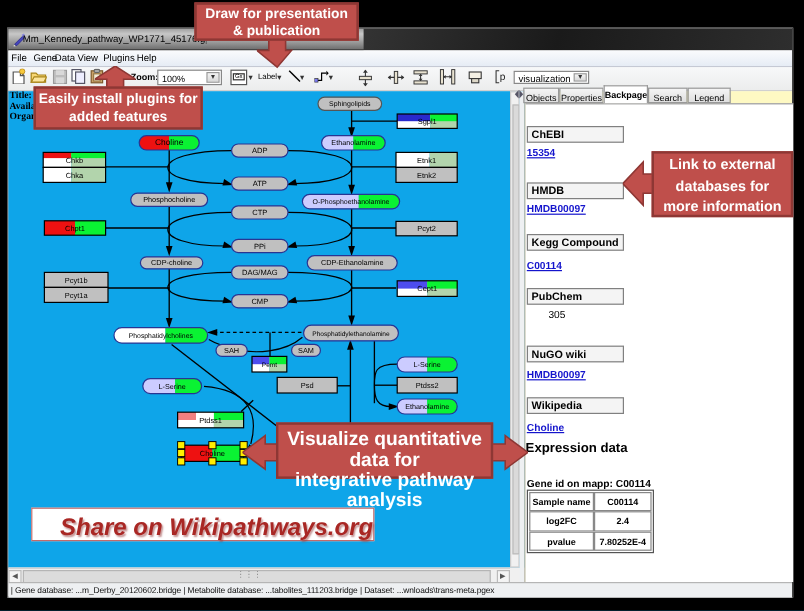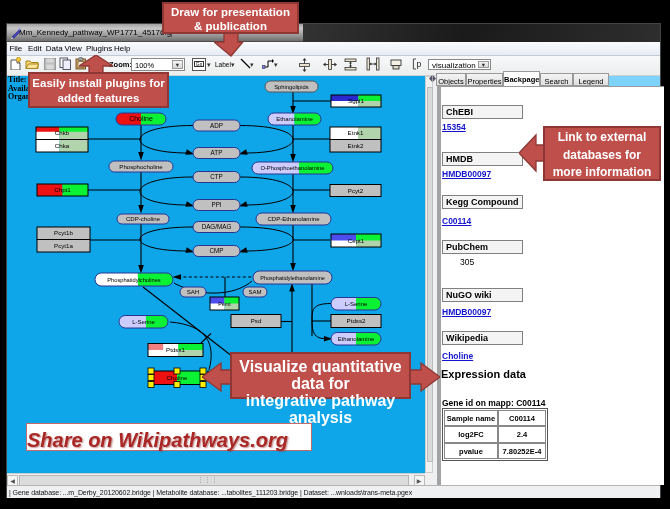--- a/index.html
+++ b/index.html
@@ -9,49 +9,49 @@
 #menubar{position:absolute;left:0;top:18px;width:100%;height:14px;background:linear-gradient(#fafbfd,#e6ecf5);border-bottom:1px solid #c5c9d4}
 .mi{position:absolute;top:2px;font-size:8px;color:#000}
 #toolbar{position:absolute;left:0;top:32px;width:100%;height:20px;background:linear-gradient(#f7f8f9,#eceded);border-bottom:1px solid #d0d0d0}
 .dd{position:absolute;font-size:7px;color:#333}
 .combo{position:absolute;height:13px;background:#fff;border:1px solid #888;font-size:7.5px;color:#000;padding:2.5px 0 0 3px}
 .cbtn{position:absolute;right:1px;top:1px;width:11px;height:9.5px;background:linear-gradient(#f4f4f4,#d8d8d8);border:1px solid #999;font-size:6.5px;text-align:center;line-height:8px;color:#333}
 #main{position:absolute;left:0;top:52px;width:100%;height:409px}
 #canvas{position:absolute;left:0;top:0;width:504px;height:397px;background:#0ea5e9;border-right:1px solid #aaa}
 #vscroll{position:absolute;left:418px;top:0;width:8px;height:397px;background:#f1f1f1;border:1px solid #ccc}
 #divider{position:absolute;left:426px;top:0;width:4px;height:409px;background:#eef0f2}
-#panel{position:absolute;left:430px;top:0;width:223px;height:409px;background:#7dd3fc;border-left:4px solid #a3a3a3}
+#panel{position:absolute;left:430px;top:0;width:223px;height:409px;background:#fef9c3;border-left:1px solid #a3a3a3}
 .tab{position:absolute;top:0;height:13px;background:linear-gradient(#f4f4f4,#dfdfdf);border:1px solid #999;font-size:7.5px;text-align:center;padding-top:2.5px;color:#000;white-space:nowrap;overflow:hidden}
 #ptabs{position:absolute;left:429px;top:-3px;width:223px;height:13px}
 #pcontent{position:absolute;left:0px;top:10px;width:223px;height:399px;border-top:1px solid #999;background:#fff}
 .phdr{position:absolute;left:1px;width:81px;height:13.5px;border:1px solid #808080;background:#f4f4f4;font-size:9px;font-weight:bold;color:#000;padding:1px 0 0 3px;white-space:nowrap}
 .plink{position:absolute;left:1px;font-size:8.5px;font-weight:bold;color:#1414cc;text-decoration:underline}
 .ptxt{position:absolute;left:19px;font-size:8.5px;color:#000}
 .tc{border:1px solid #888;margin:0;font-size:7.5px;font-weight:bold;text-align:center;padding-top:3px;color:#000;background:#fff;white-space:nowrap;overflow:hidden}
 #hscroll{position:absolute;left:0px;top:397px;width:418px;height:12px;background:#f0f0f0;border-top:1px solid #ccc}
 .sbtn{position:absolute;top:0.5px;width:11px;height:11px;background:#f4f4f4;border:1px solid #bbb;font-size:6px;color:#555;text-align:center;line-height:10px}
 #statusbar{position:absolute;left:0;top:461px;width:100%;height:13px;background:#eef0f2;border-top:1px solid #b5b5b5;font-size:7px;letter-spacing:-0.1px;color:#111;padding:2.5px 0 0 2px;white-space:nowrap}
 .callout{position:absolute;background:#bf4f4b;border:2px solid #8e3734;color:#fff;font-weight:bold;text-align:center;z-index:30}
 .carrow{position:absolute;z-index:29}
-#share{position:absolute;left:26px;top:423px;width:286px;height:28px;background:#fff;border:1px solid #c26b6b;z-index:20;text-align:left}
+#share{position:absolute;left:26px;top:423px;width:286px;height:28px;background:#fff;border:1px solid #c26b6b;z-index:20;text-align:right}
 #share span{font-size:20px;font-weight:bold;font-style:italic;color:#a92724;line-height:33px;text-shadow:1.2px 1.2px 1.5px rgba(150,60,60,0.55)}
 </style></head><body>
 <div id="win">
  <div id="tbar">
       <div id="tbarL"></div>
   <svg style="position:absolute;left:3px;top:2.5px" width="12" height="12">
         <path d="M2,10 L9,3 l1.5,1.5 L4,11 z" fill="#4444bb" stroke="#222288" stroke-width="0.6"></path>
         <path d="M2,10 l1,2 -2,-0.5 z" fill="#ddd"></path>
         <path d="M8,2 l2,-1 1,2 -1.5,1.5 z" fill="#8888dd"></path>
       </svg>
   <div id="title">Mm_Kennedy_pathway_WP1771_45176.gp</div>
  </div>
  <div id="menubar">
   <div class="mi" style="left:2.4px">File</div>
-  <div class="mi" style="left:21px">Edit</div>
+  <div class="mi" style="left:21px">Gene</div>
   <div class="mi" style="left:38.7px">Data</div>
   <div class="mi" style="left:57.5px">View</div>
   <div class="mi" style="left:79px">Plugins</div>
   <div class="mi" style="left:107px">Help</div>
  </div>
  <div id="toolbar">
   <svg style="position:absolute;left:2px;top:1px" width="13" height="13">
         <path d="M2,3 h6 l3,3 v7 h-9 z" fill="#fff" stroke="#555"></path>
         <path d="M8,3 l0,3 3,0" fill="none" stroke="#555"></path>
         <circle cx="9.5" cy="2.5" r="2.2" fill="#f7c93c" stroke="#b98a1d" stroke-width="0.7"></circle>

